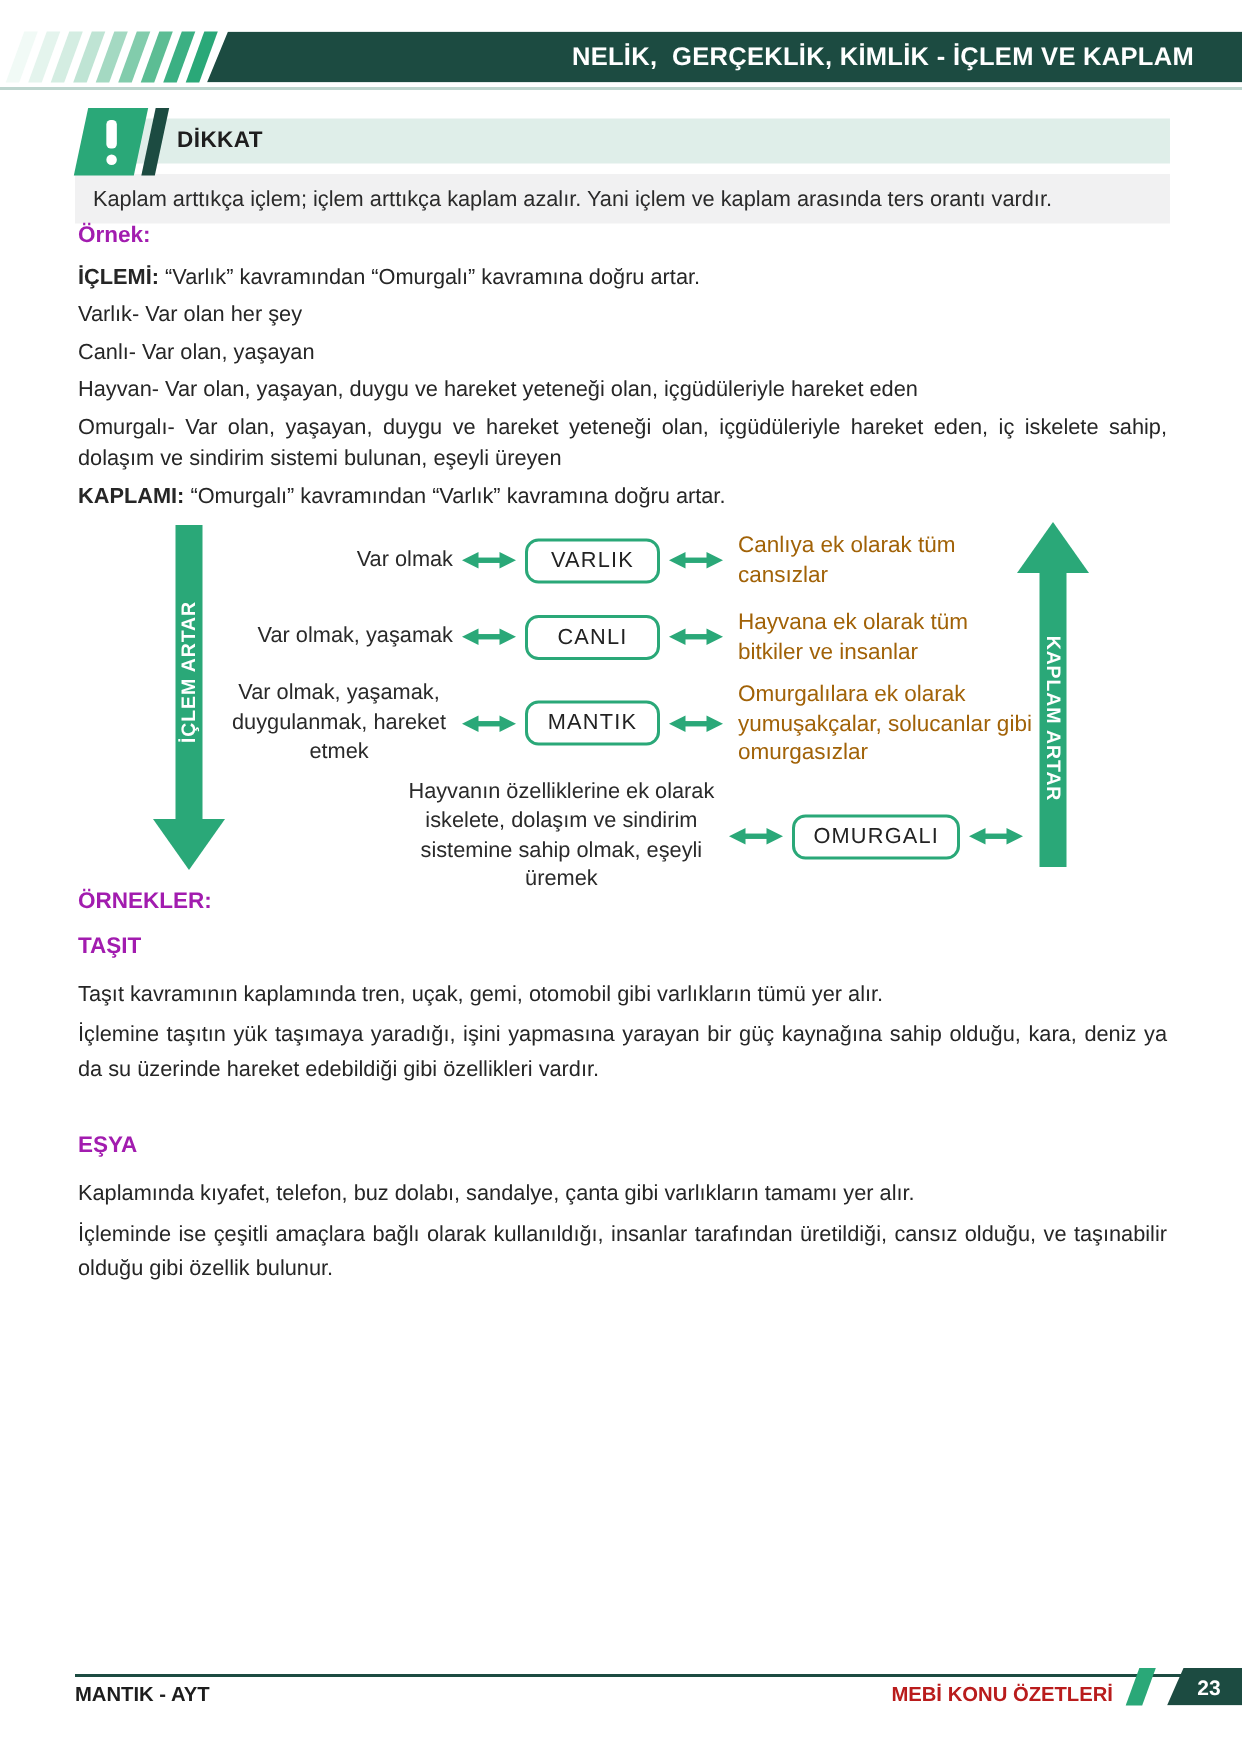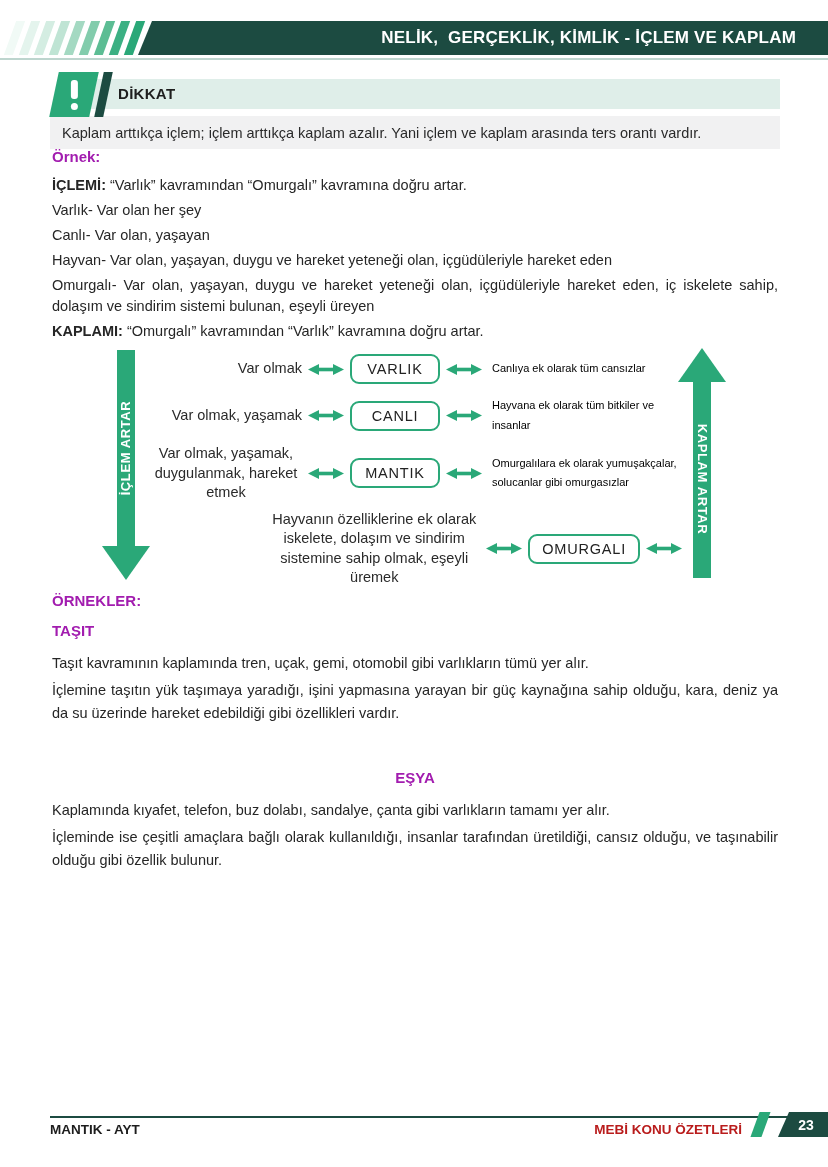--- a/index.html
+++ b/index.html
@@ -65,30 +65,30 @@
     color:#fff;font-weight:bold;font-size:13px;letter-spacing:.6px;z-index:2;}
   .down .varrow-label{left:-51px;top:89px;transform:rotate(-90deg);}
   .up .varrow-label{left:-51px;top:122px;transform:rotate(90deg);}
   .rows{position:absolute;left:100px;right:92px;top:8px;display:flex;flex-direction:column;}
   .drow{display:flex;align-items:center;}
   .drow.r1{margin-bottom:12px;align-items:center;}
   .drow.r2{margin-bottom:9px;}
   .drow.r3{margin-bottom:7px;}
   .cell-left{flex:1;display:flex;justify-content:flex-end;}
   .cell-left .lt{max-width:212px;text-align:center;font-size:14.5px;line-height:19.5px;color:#2a2a2a;}
-  .cell-right{width:196px;font-size:11px;line-height:19.5px;color:#000000;margin-left:4px;}
+  .cell-right{width:196px;font-size:15px;line-height:19.5px;color:#a16207;margin-left:4px;}
   .darrow{flex:none;margin:0 6px;}
   .dbox{flex:none;min-width:90px;height:30px;padding:0 12px;border:2px solid var(--green);
     border-radius:9px;background:#fff;display:flex;align-items:center;justify-content:center;
     font-size:14.5px;letter-spacing:.8px;color:#222;}
   
   .examples2{position:absolute;top:592px;left:52px;right:50px;}
   .examples2 .h{margin:0 0 13px;}
   .bp{font-size:14.5px;line-height:23px;text-align:justify;margin:0 0 4px;}
-  .h.esya{margin-top:44px;text-align:center;}
+  .h.esya{margin-top:30px;}
   
   .footer-line{position:absolute;top:1116px;left:50px;right:0;height:2px;background:var(--dark);}
   .footer-left{position:absolute;top:1122px;left:50px;font-weight:bold;font-size:13.5px;color:#1d1d1d;}
   .footer-right{position:absolute;top:1122px;right:86px;font-weight:bold;font-size:13.5px;color:#b91c1c;}
   .footer-slash{position:absolute;top:1112px;right:62px;width:11px;height:25px;background:var(--green);
     transform:skewX(-20deg);}
   .footer-pagebox{position:absolute;top:1112px;right:0;width:50px;height:25px;background:var(--dark);
     clip-path:polygon(11px 0,100% 0,100% 100%,0 100%);display:flex;align-items:center;
     justify-content:center;color:#fff;font-weight:bold;font-size:14px;}
   .footer-pagebox span{margin-left:6px;}

